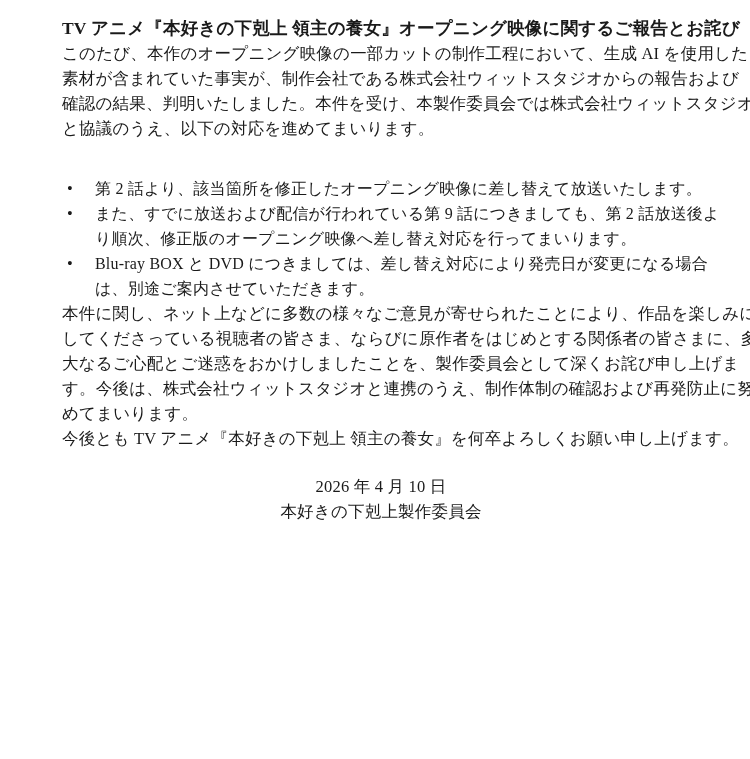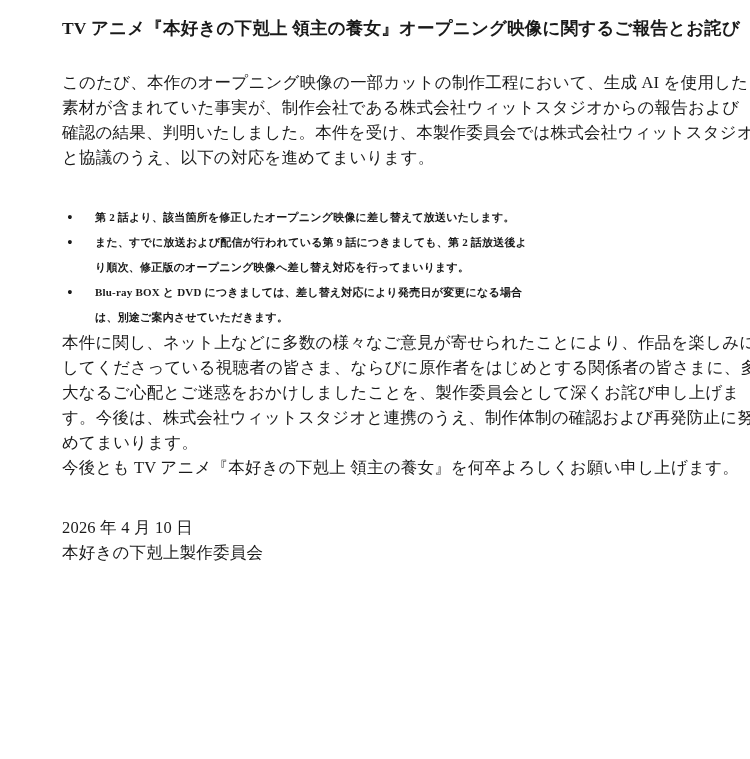--- a/index.html
+++ b/index.html
@@ -27,51 +27,50 @@
     letter-spacing: 0.2px;
   }
   .para {
     margin: 0;
     font-size: 16.5px;
     line-height: 25px;
     white-space: pre;
     letter-spacing: 0.2px;
   }
   .p-greeting { margin-top: 54px; }
-  .p-report   { margin-top: 29px; }
+  .p-report   { }
   .p-apology  { }
   .p-closing  { }
   .bullet-list {
     list-style: none;
     margin: 35px 0 0 0;
     padding: 0;
   }
   .bullet-item {
     display: flex;
     align-items: flex-start;
   }
   .bullet {
     flex: 0 0 33px;
     width: 33px;
     padding-left: 5px;
     box-sizing: border-box;
     font-size: 16.5px;
     line-height: 25px;
   }
   .item-text {
-    font-size: 11px;
+    font-size: 16px;
     line-height: 25px;
     white-space: pre;
     letter-spacing: 0.2px;
-    font-weight: bold;
   }
   .sign-block {
-    margin-top: 35px;
+    margin-top: 23px;
     width: 638px;
-    text-align: left;
+    text-align: center;
   }
   .sign-block .para { margin-top: 0; }
 </style>
 </head>
 <body>
 
 <div class="doc">
 
   <h1 class="title">TV アニメ『本好きの下剋上 領主の養女』オープニング映像に関するご報告とお詫び</h1>
 

